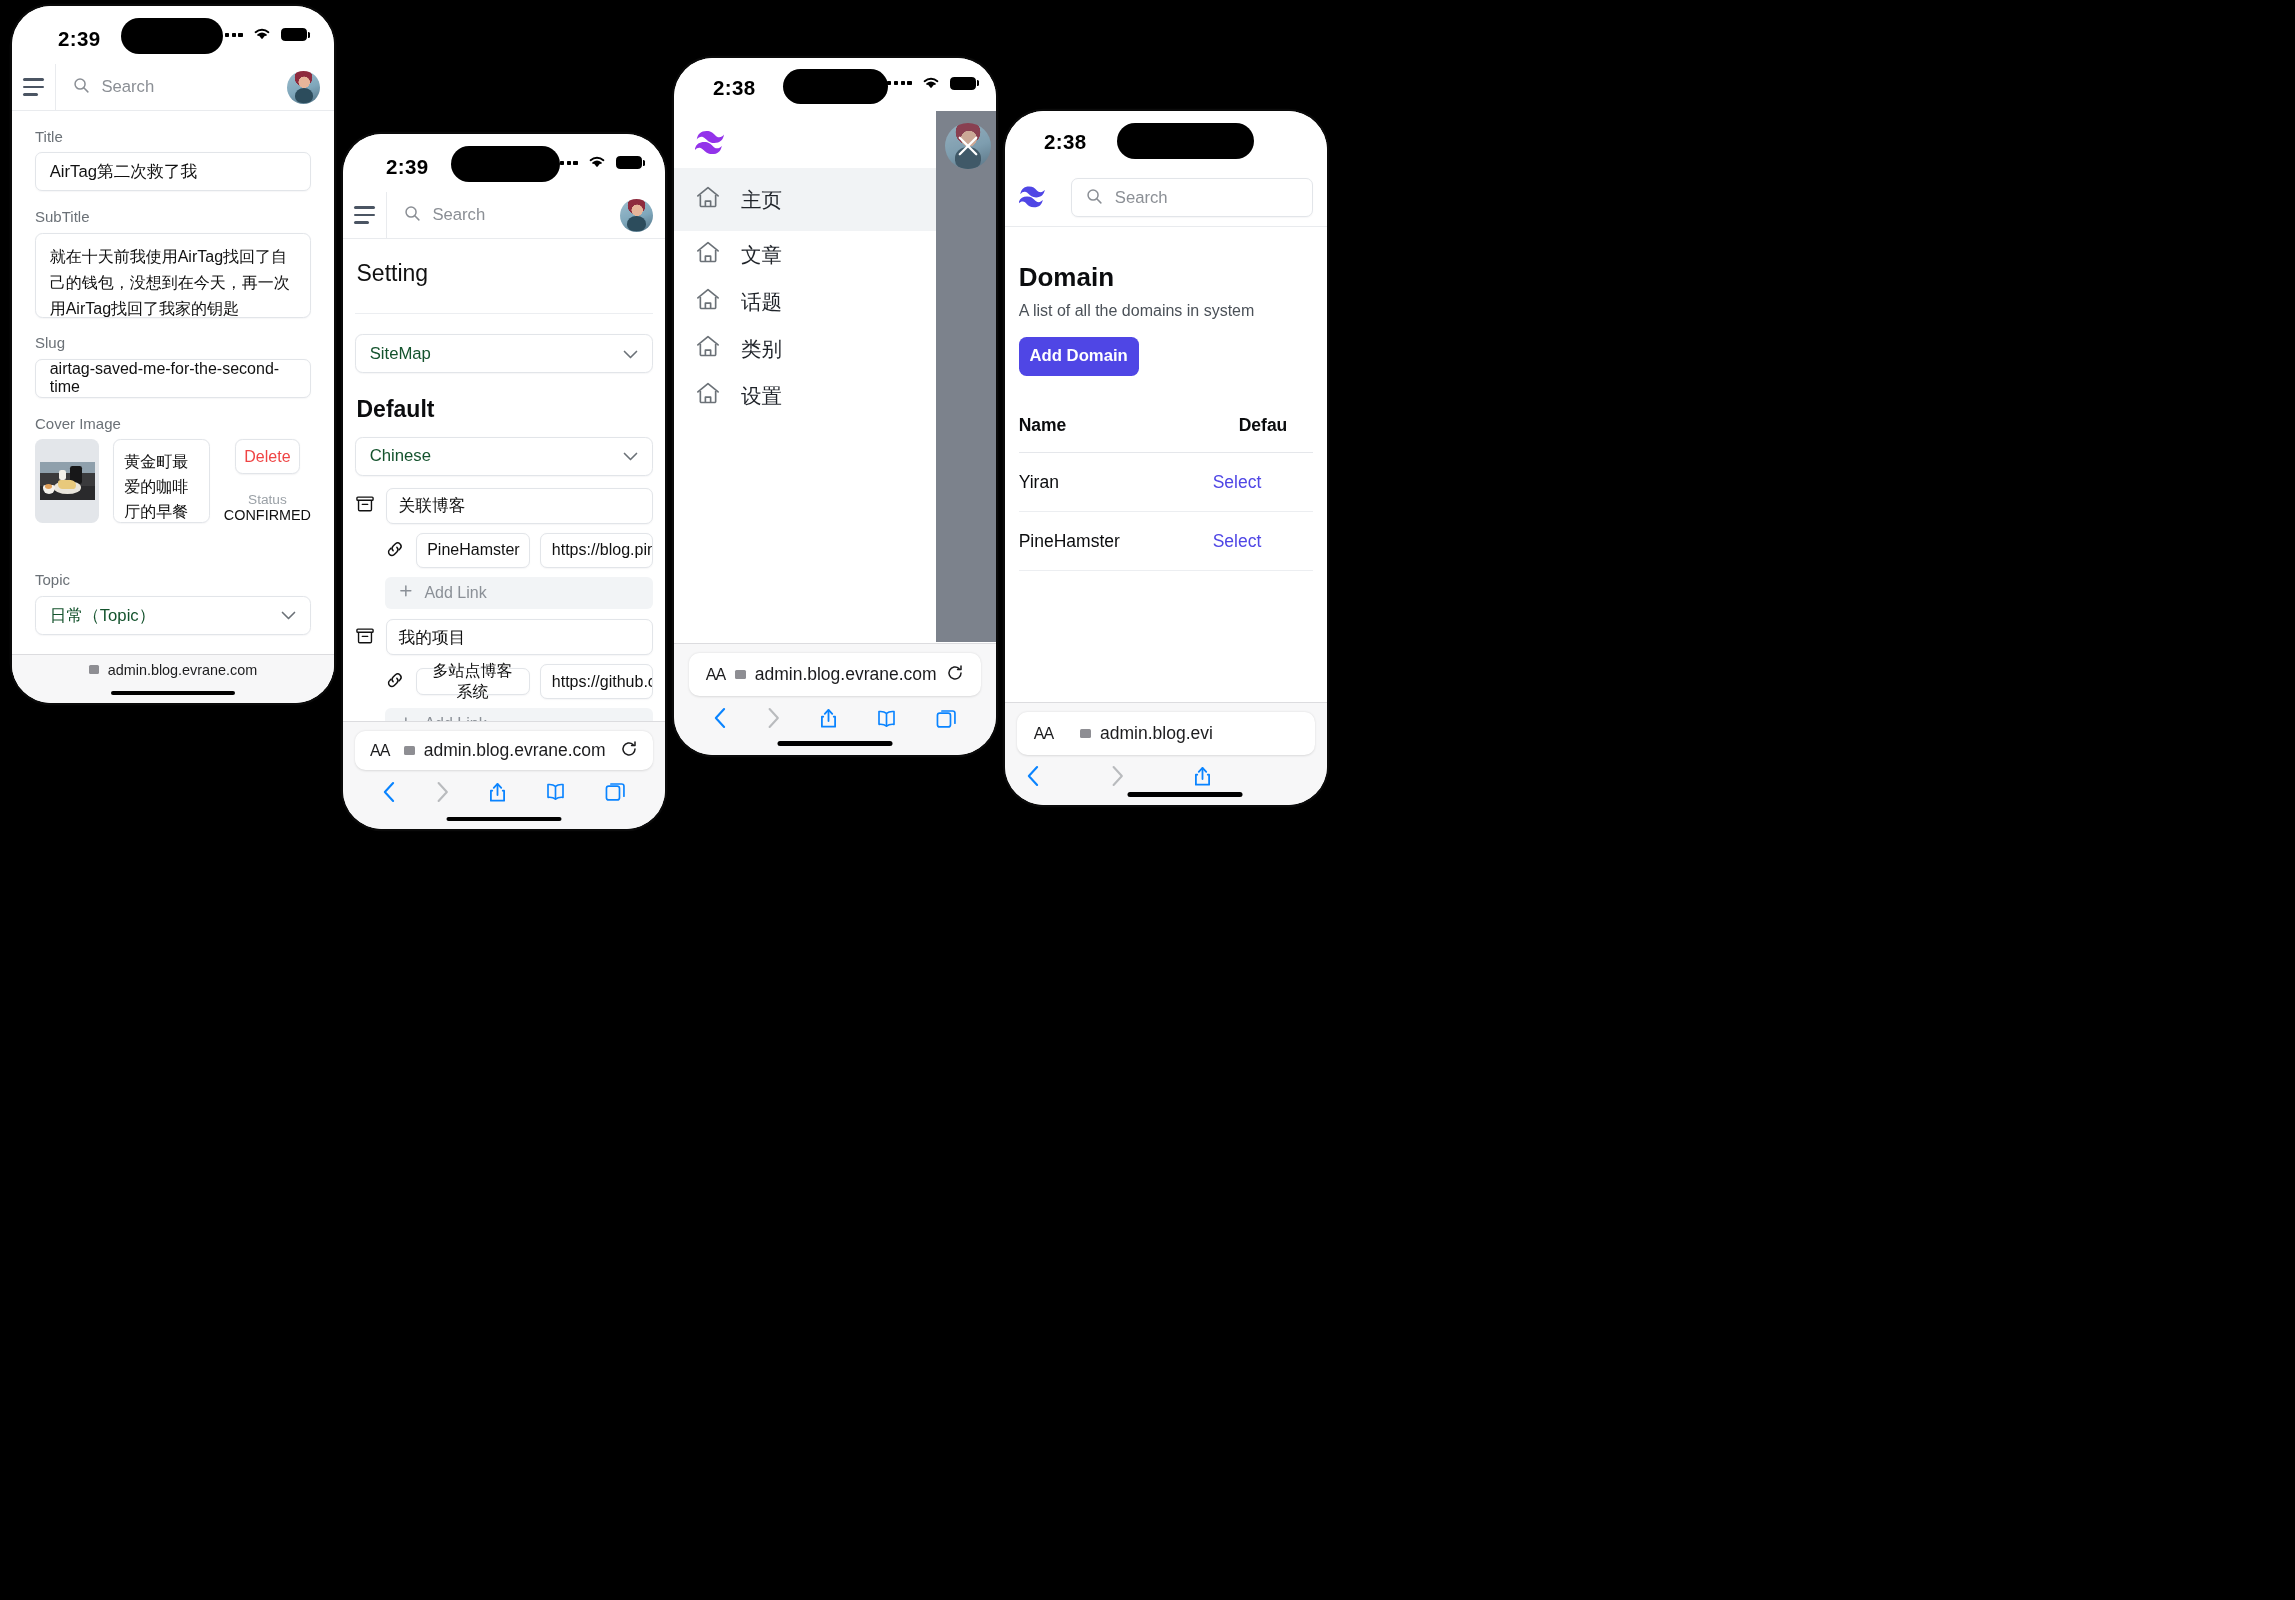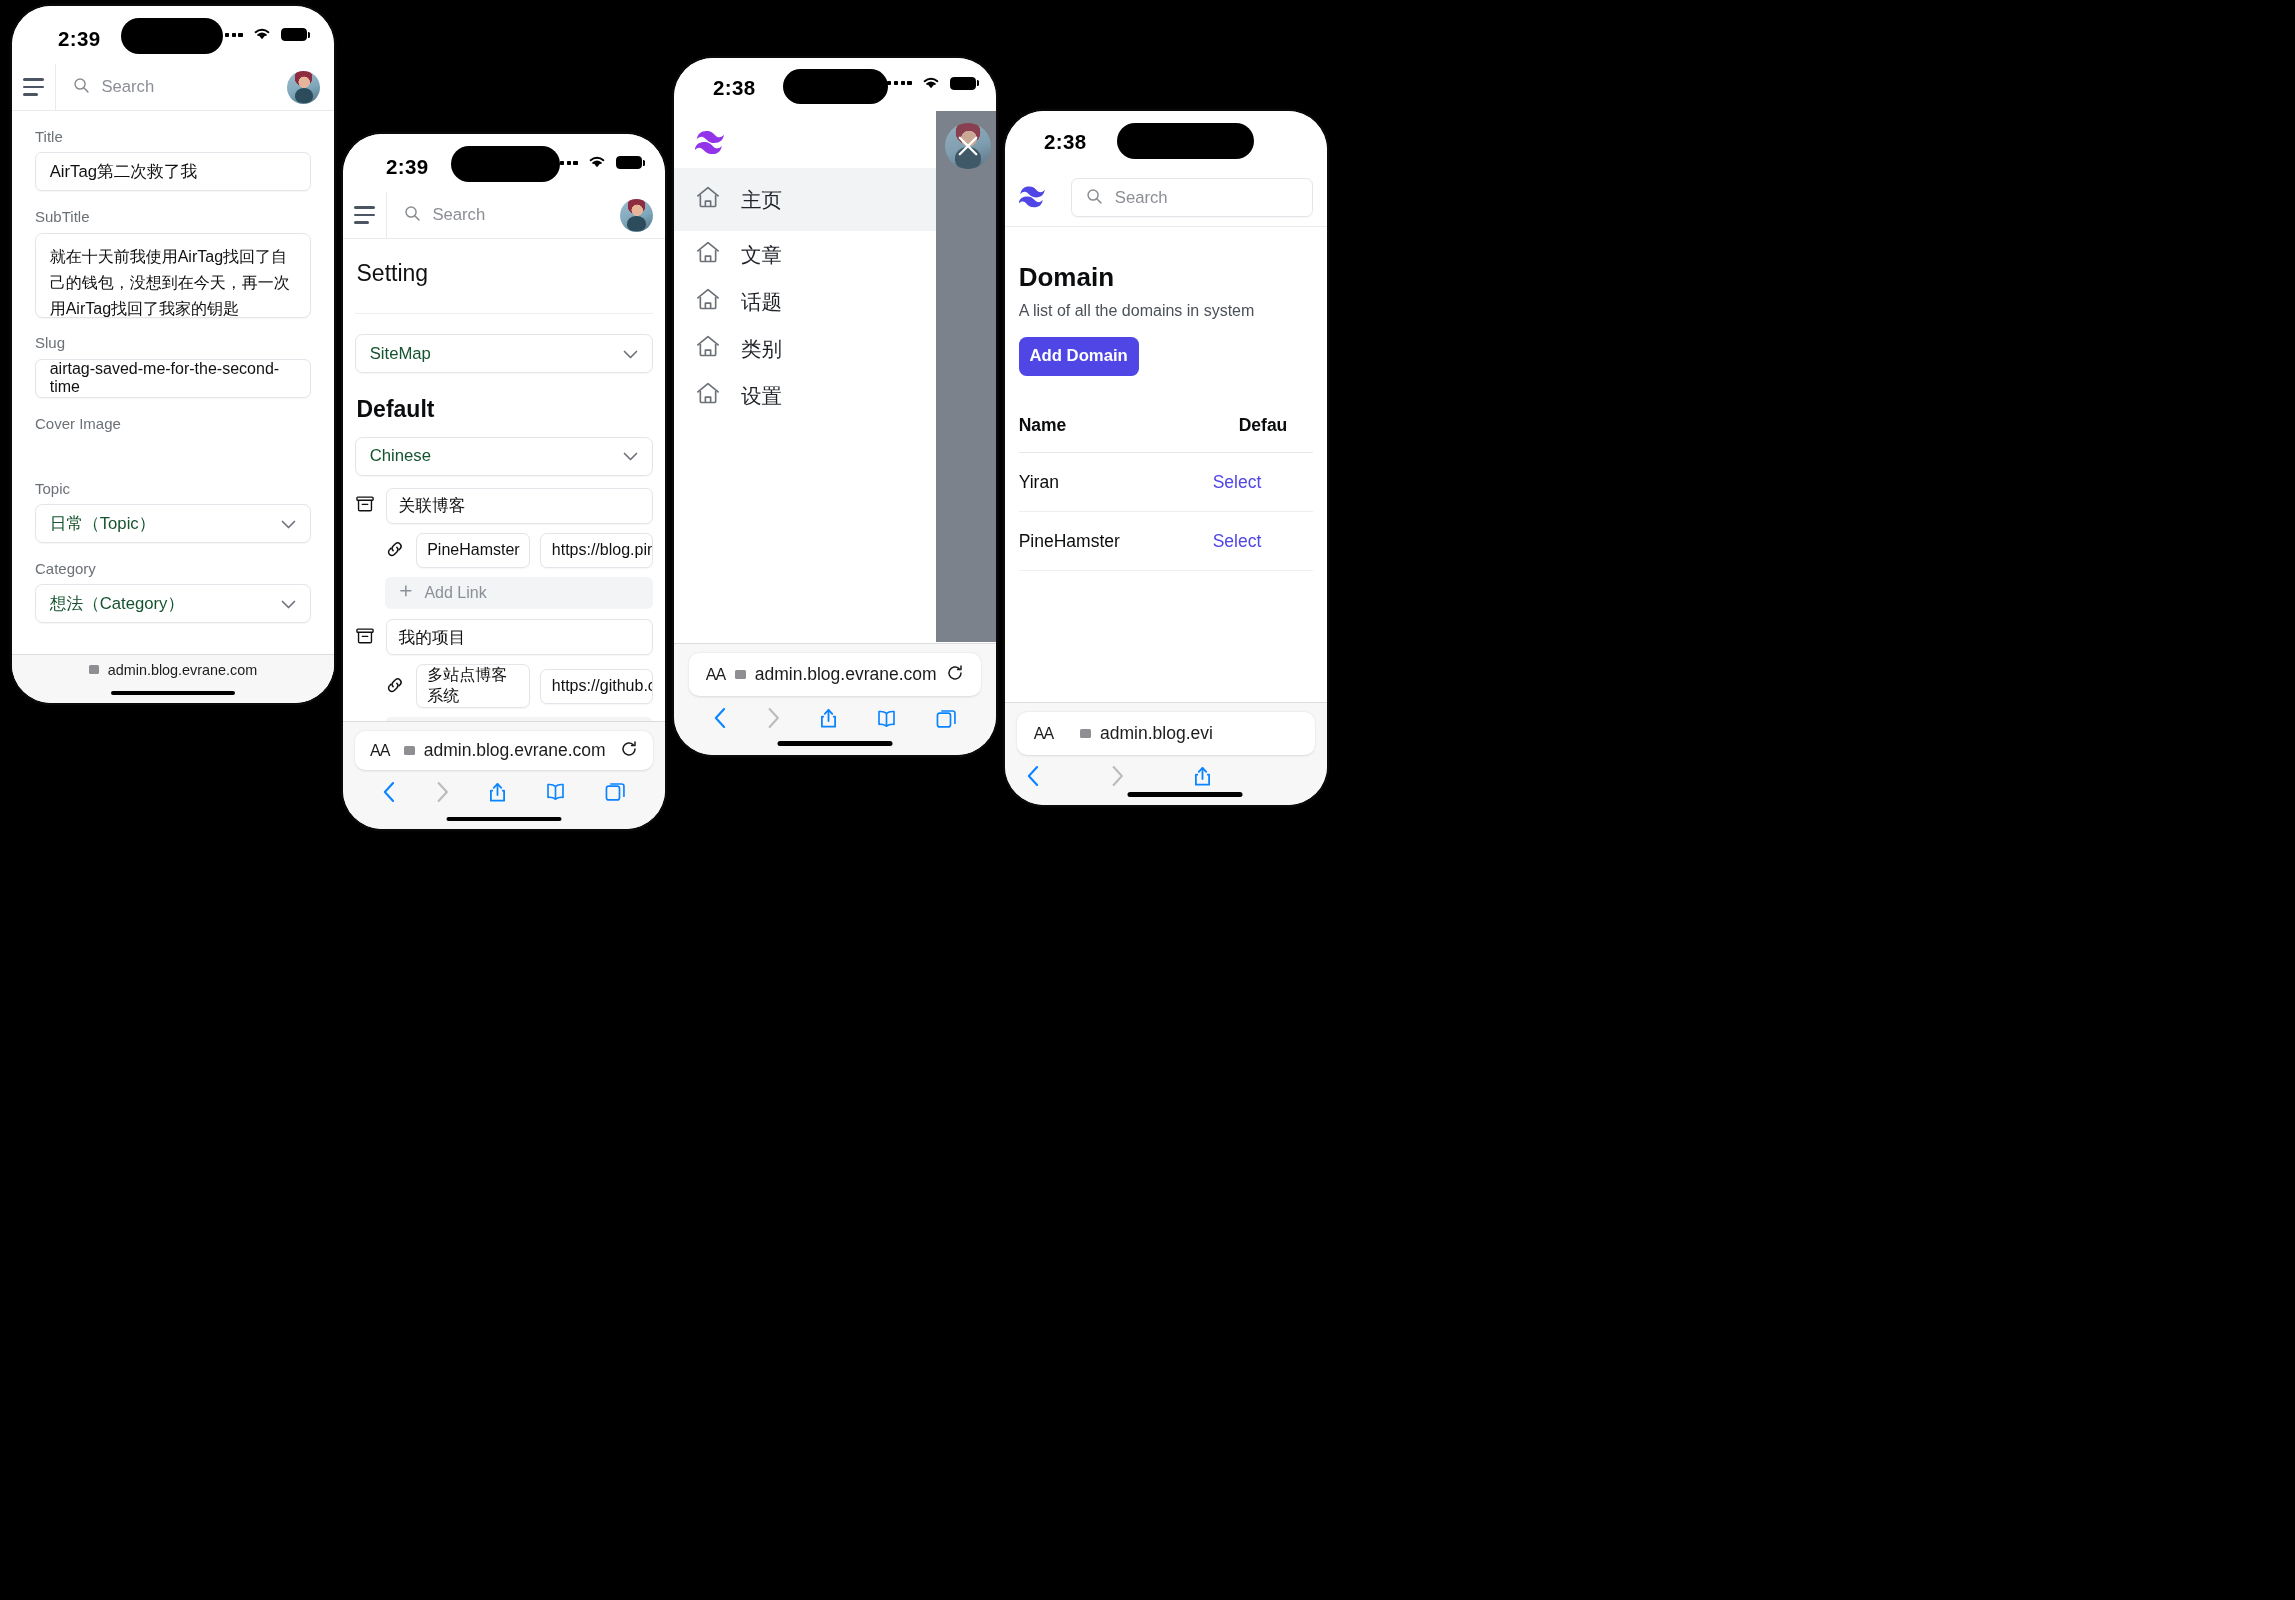--- a/index.html
+++ b/index.html
@@ -285,20 +285,44 @@
       <div class="ta" style="padding:10.6px 13.7px; font-size:16px; line-height:26px; height:85px;">
         <span>就在十天前我使用AirTag找回了自己的钱包，没想到在今天，再一次用AirTag找回了我家的钥匙</span>
       </div>
 
       <div class="fld-label" style="font-size:15px;">Slug</div>
       <div class="inp" style="height:39px; padding:0 13.7px; font-size:16px;">
         <span>airtag-saved-me-for-the-second-time</span>
       </div>
 
       <div class="fld-label" style="font-size:15px;">Cover Image</div>
+      <div class="cover-row">
+        <div class="thumb" style="width:64px;height:84px;">
+          <div class="photo" style="width:55px;height:38px;">
+            <span class="machine"></span>
+              <span class="cup"></span>
+              <span class="plate"></span>
+            <span class="bread"></span>
+              <span class="bowl"></span>
+              <span class="egg"></span>
+          </div>
+        </div>
+        <div class="ta" style="width:141px;height:84px;padding:9px 10.6px;font-size:16px;line-height:25px;">
+          <span>黄金町最爱的咖啡厅的早餐</span>
+        </div>
+        <div style="display:flex;flex-direction:column;align-items:center;gap:18px;">
+          <div class="btn-delete" style="width:65px;height:35px;font-size:16px;">
+            <span>Delete</span>
+          </div>
+          <div style="text-align:center;">
+            <div class="status-label" style="font-size:13.7px;">Status</div>
+            <div class="status-val" style="font-size:14.4px;">CONFIRMED</div>
+          </div>
+        </div>
+      </div>
 
       <div class="fld-label" style="font-size:15px;margin-top:48px;">Topic</div>
       <div class="sel" style="height:39px;padding:0 13.7px;font-size:16.7px;">
         <span>日常（Topic）</span>
         <span class="chev">
           <svg width="15" height="9" viewBox="0 0 20 12">
               <polyline points="2,2 10,10 18,2" stroke="#6b7177" stroke-width="2.2" fill="none" stroke-linecap="round" stroke-linejoin="round"></polyline>
             </svg>
         </span>
       </div>
@@ -439,21 +463,21 @@
           <span>我的项目</span>
         </div>
       </div>
       <div class="link-row" style="margin-top:9px; padding-left:30px;">
         <span class="ic-link">
           <svg width="20" height="20" viewBox="0 0 26 26">
               <path d="M10.6 15.4a4.4 4.4 0 0 1 0-6.2l3-3a4.4 4.4 0 0 1 6.2 6.2l-1.4 1.4" stroke="#111" stroke-width="1.9" fill="none" stroke-linecap="round"></path>
               <path d="M15.4 10.6a4.4 4.4 0 0 1 0 6.2l-3 3a4.4 4.4 0 1 1-6.2-6.2l1.4-1.4" stroke="#111" stroke-width="1.9" fill="none" stroke-linecap="round"></path>
             </svg>
         </span>
-        <div class="inp" style="width:114px;height:44px;padding:0 10.6px;font-size:16px;">
+        <div class="inp" style="width:114px;height:27px;padding:0 10.6px;font-size:16px;text-align:center;">
           <span>多站点博客系统</span>
         </div>
         <div class="inp" style="flex:1;height:35px;padding:0 10.6px;font-size:16px;overflow:hidden;white-space:nowrap;">
           <span>https://github.cor</span>
         </div>
       </div>
       <div class="addline" style="margin:9px 0 0 30px; height:32px; padding:0 13.7px; font-size:16px;">
         <span>
           <svg width="13.7" height="13.7" viewBox="0 0 18 18">
               <line x1="9" y1="2.5" x2="9" y2="15.5" stroke="#8b9097" stroke-width="2" stroke-linecap="round"></line>

